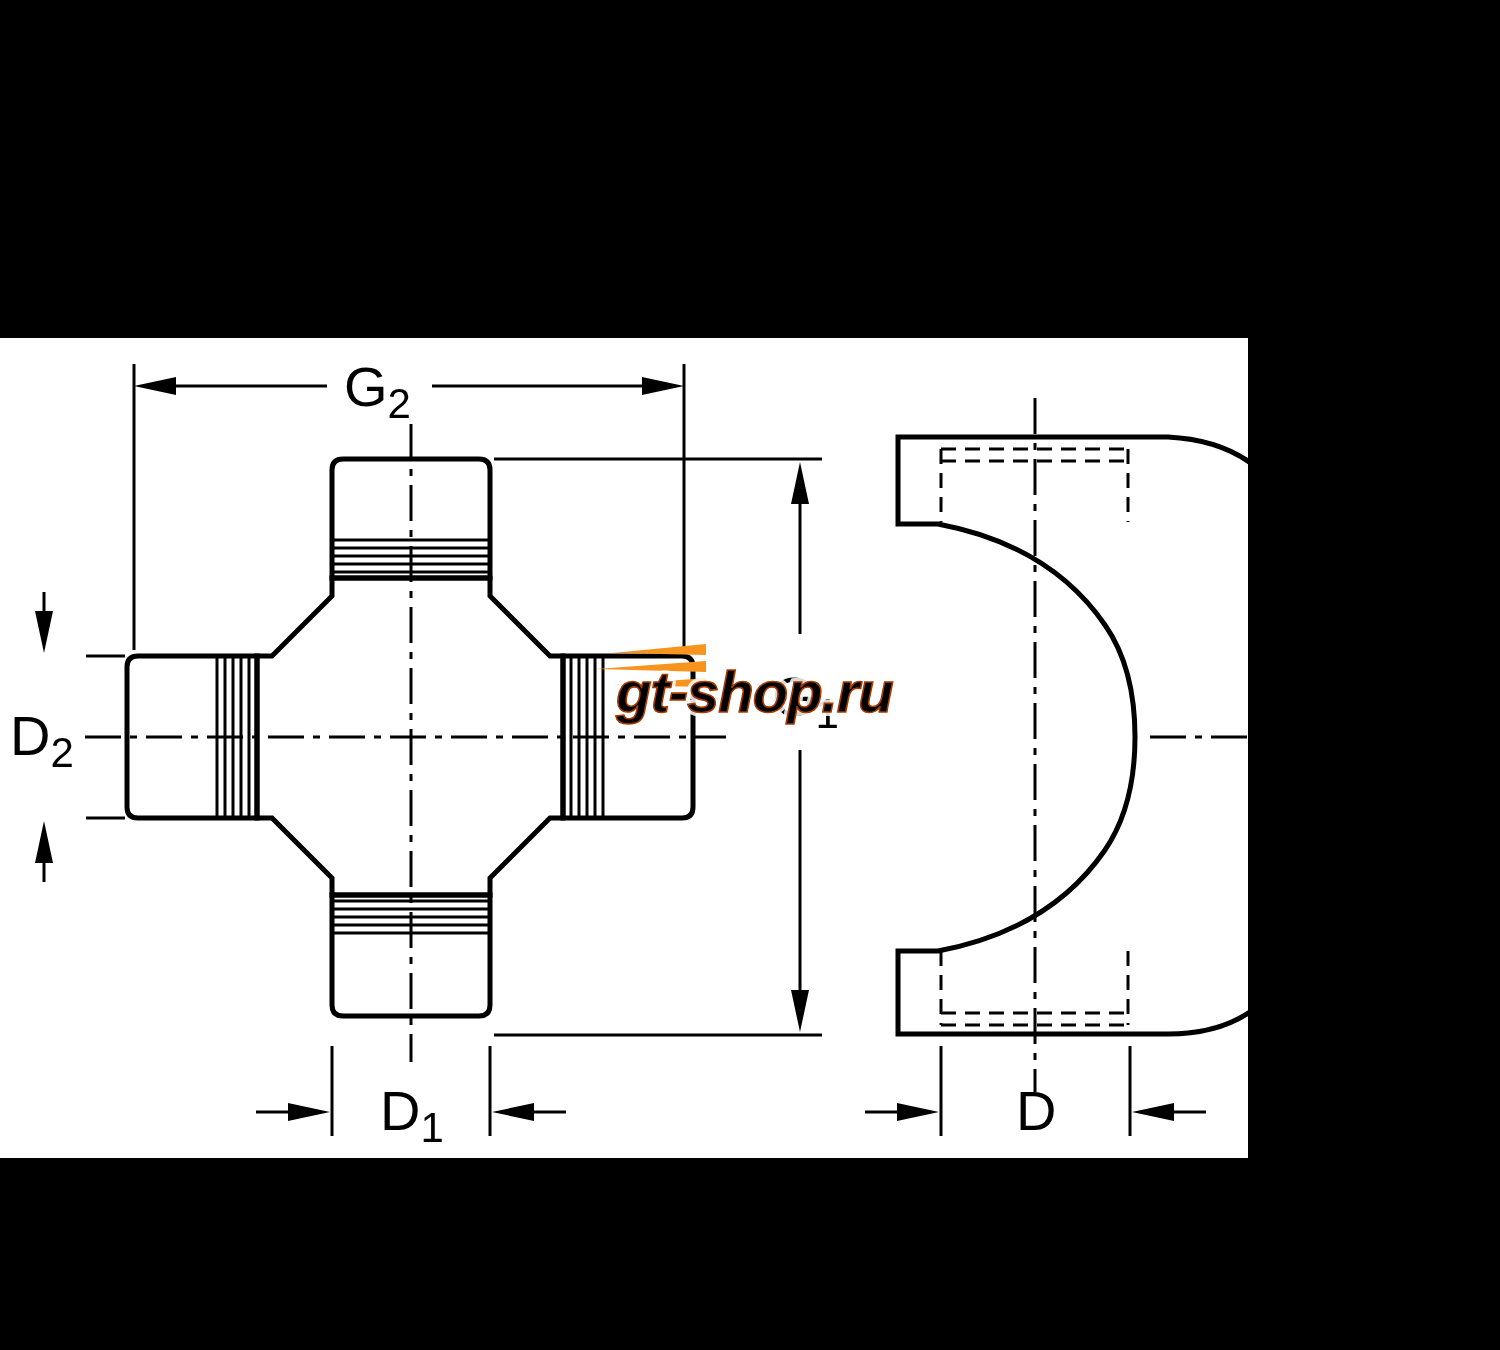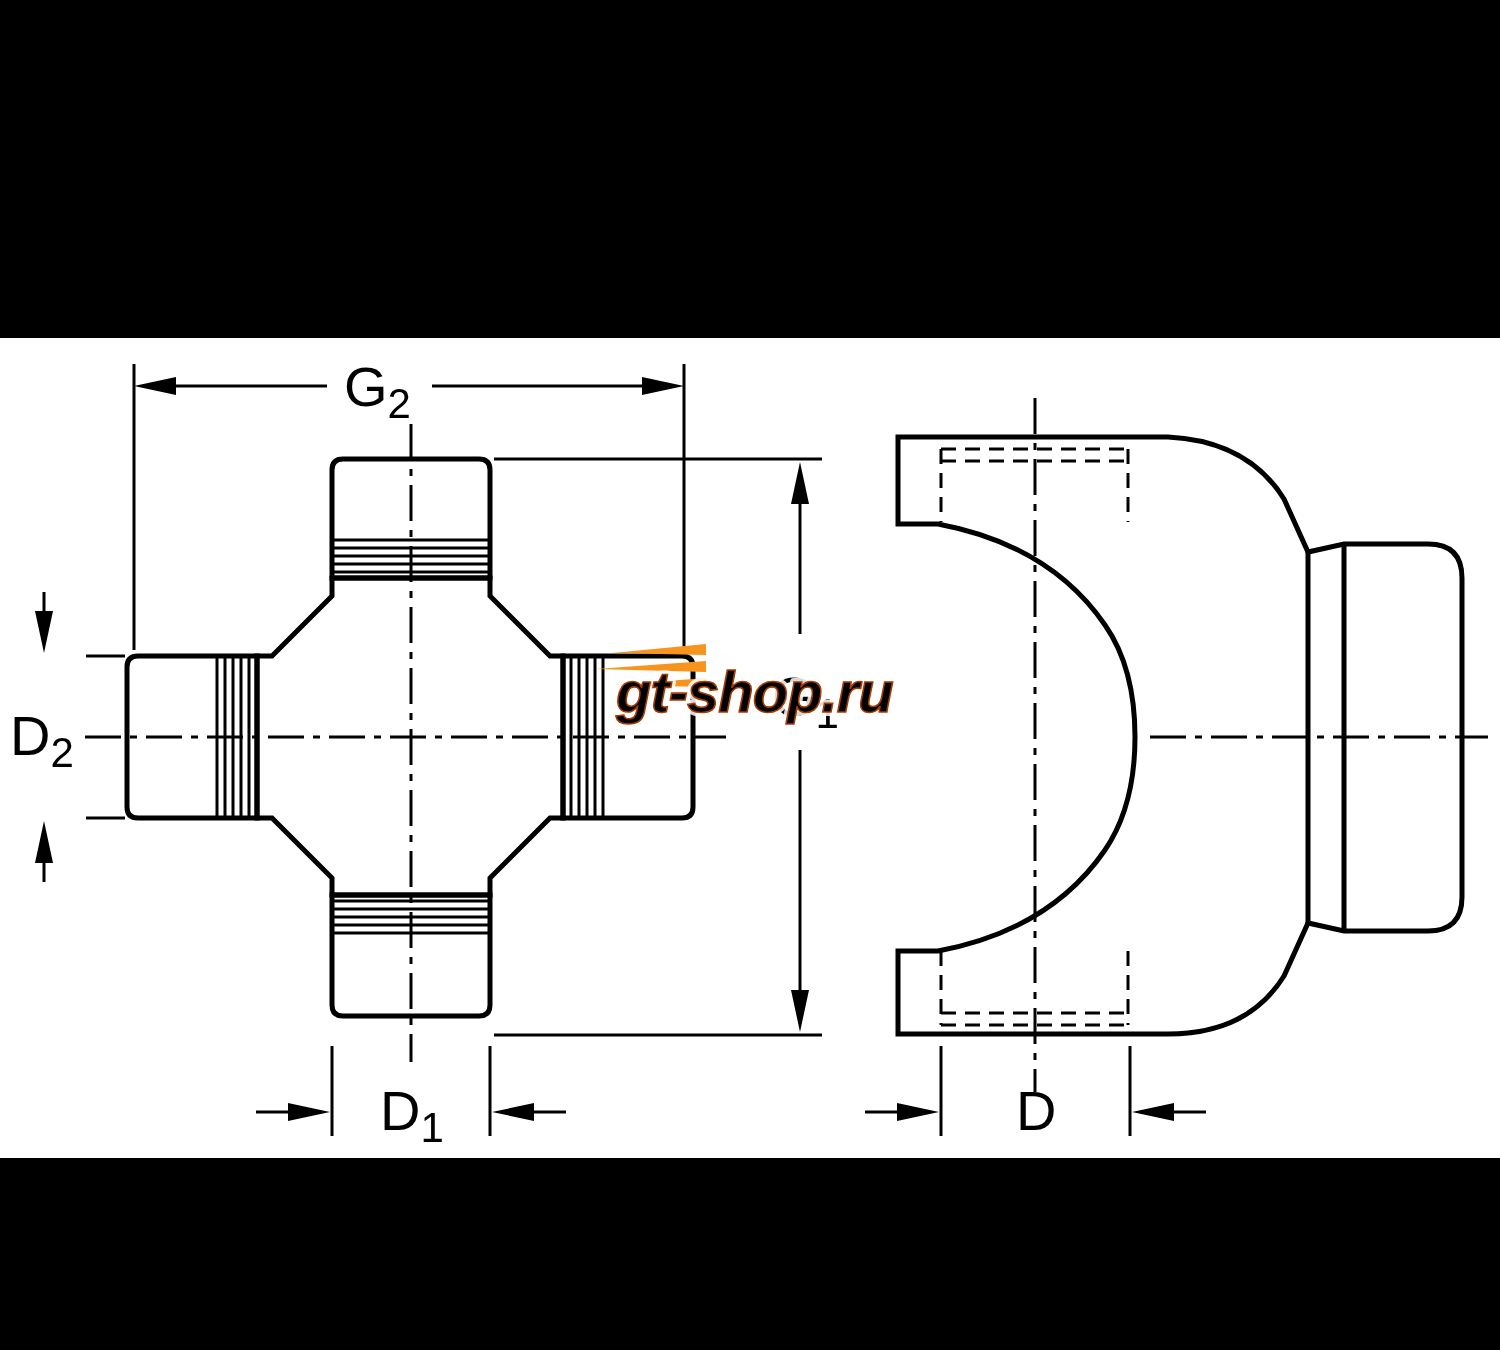--- a/index.html
+++ b/index.html
@@ -1,16 +1,16 @@
 <!DOCTYPE html>
 <html><head>
 <meta charset="utf-8">
 <style>
   html,body{margin:0;padding:0;background:#000;}
-  .stage{position:relative;width:1500px;height:1350px;background:#000;overflow:hidden;}
+  .stage{position:relative;width:1248px;height:1350px;background:#000;overflow:hidden;}
   svg{display:block;position:absolute;top:0;left:0;}
   text{font-family:"Liberation Sans","DejaVu Sans",sans-serif;fill:#000;}
   .dim-label{font-size:56px;}
   .dim-sub{font-size:42px;}
   .wm-text{font-family:"Liberation Sans","DejaVu Sans",sans-serif;font-style:italic;font-weight:700;font-size:58px;letter-spacing:-1px;}
 </style>
 </head>
 <body>
 
 <div class="stage">

